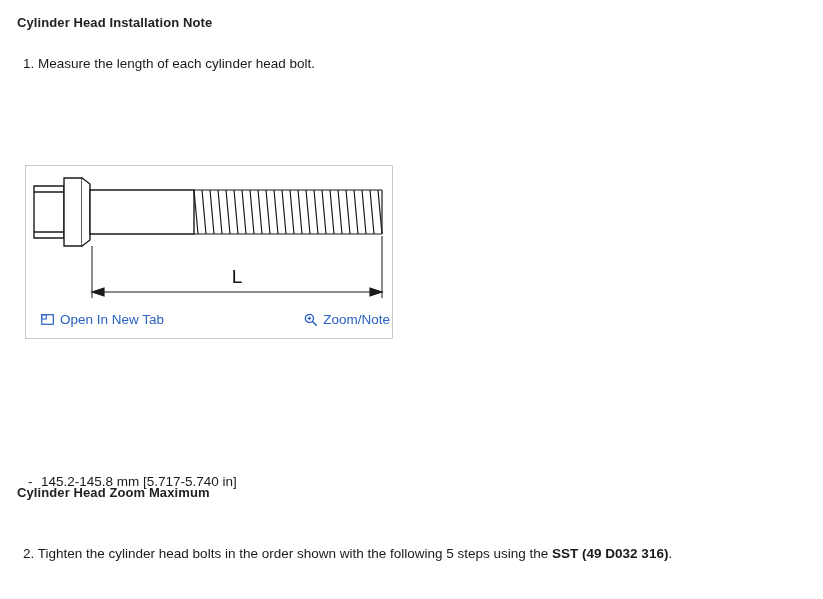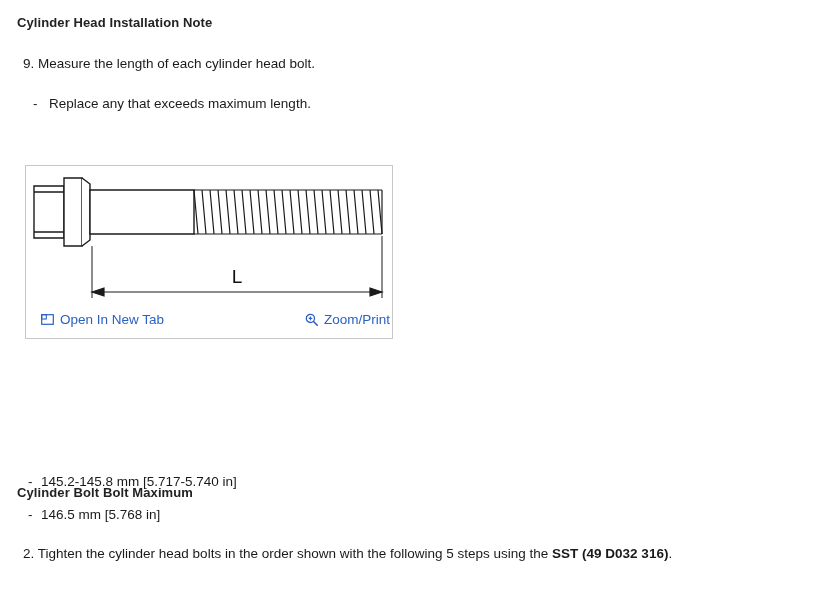--- a/index.html
+++ b/index.html
@@ -103,25 +103,22 @@
 
   svg { display: block; }
 </style>
 </head>
 <body>
 
 <div class="page">
 
   <div class="heading" id="note-title">Cylinder Head Installation Note</div>
 
-  <div class="step" id="step-1">9. Measure the length of each cylinder head bolt.</div>
+  <div class="step" id="step-1">1. Measure the length of each cylinder head bolt.</div>
 
-  <div class="sub-bullet" id="sub-replace">
-    <span class="dash">-</span><span>Replace any that exceeds maximum length.</span>
-  </div>
 
   <div class="figure-panel">
 
     <div class="figure-svg-wrap">
       <svg width="366" height="140" viewBox="0 0 366 140" xmlns="http://www.w3.org/2000/svg">
 
         <g stroke="#1a1a1a" stroke-width="1.4" fill="#ffffff">
 
           <path d="M8 20 L8 72 L38 72 L38 20 Z"></path>
 
@@ -167,31 +164,28 @@
           </svg>
         </span><span>Open In New Tab</span>
       </a>
       <a class="tool-link" id="zoom-print-link" href="#">
         <span class="tool-icon">
           <svg width="13" height="13" viewBox="0 0 13 13" xmlns="http://www.w3.org/2000/svg">
             <circle cx="5.4" cy="5.4" r="4.1" fill="none" stroke="#2a61c4" stroke-width="1.3"></circle>
             <path d="M8.5 8.5 L12.2 12.2" stroke="#2a61c4" stroke-width="1.6" stroke-linecap="round"></path>
             <path d="M3.6 5.4 H7.2 M5.4 3.6 V7.2" stroke="#2a61c4" stroke-width="1.1"></path>
           </svg>
-        </span><span>Zoom/Print</span>
+        </span><span>Zoom/Note</span>
       </a>
     </div>
   </div>
 
   <div class="spec-value" id="spec-length-value">
     <span class="dash">-</span><span>145.2-145.8 mm [5.717-5.740 in]</span>
   </div>
 
-  <div class="heading" id="spec-max-title">Cylinder Bolt Bolt Maximum</div>
-  <div class="spec-value" id="spec-max-value">
-    <span class="dash">-</span><span>146.5 mm [5.768 in]</span>
-  </div>
+  <div class="heading" id="spec-max-title">Cylinder Head Zoom Maximum</div>
 
   <div class="step" id="step-2">
     <span>2. Tighten the cylinder head bolts in the order shown with the following 5 steps using the </span><b>SST (49 D032 316)</b><span>.</span>
   </div>
 
 </div>
 
 </body></html>

